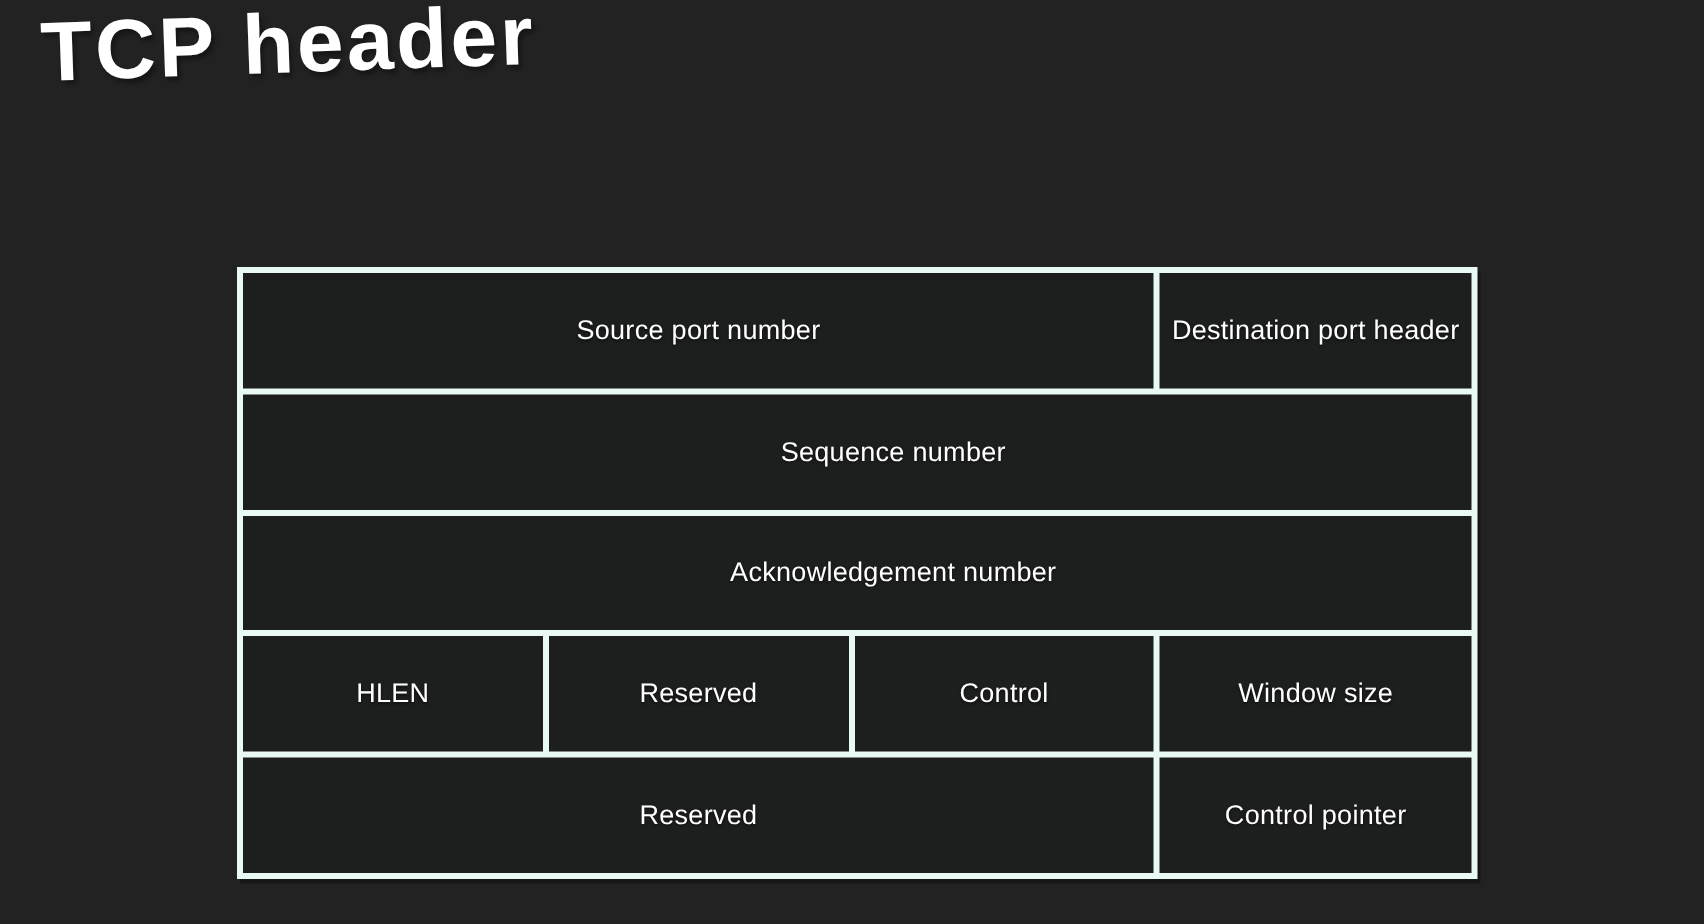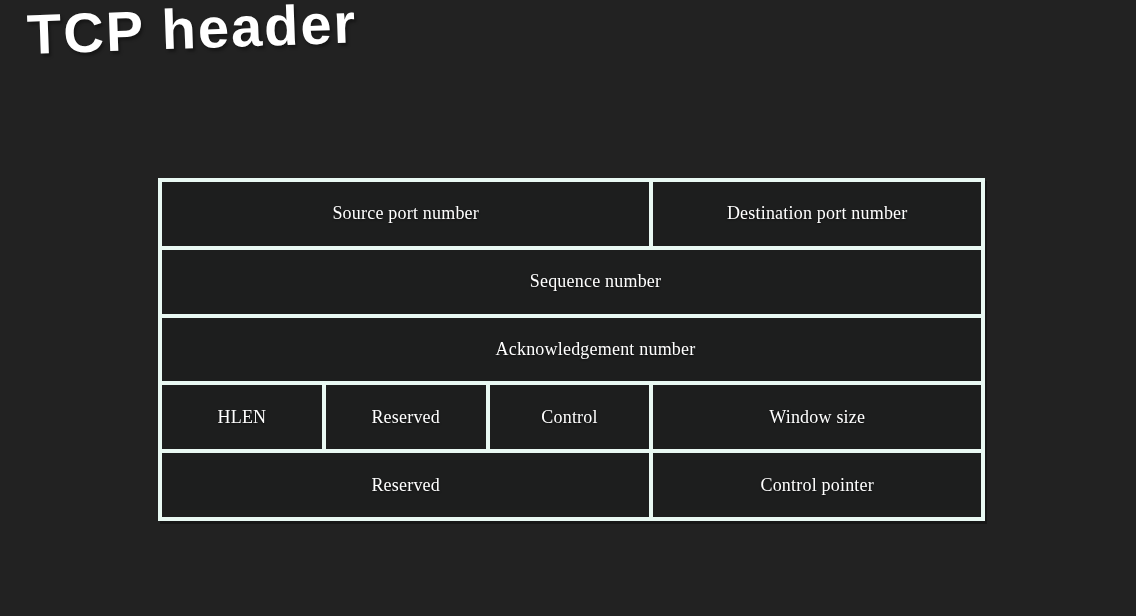--- a/index.html
+++ b/index.html
@@ -34,29 +34,28 @@
     transform: rotate(-2deg);
     transform-origin: left top;
     text-shadow: 2px 3px 3px rgba(0,0,0,0.35);
     white-space: nowrap;
   }
   .tcp-grid {
     position: absolute;
     left: 158px;
     top: 178px;
     width: 827px;
-    height: 343px;
+    height: 408px;
     display: grid;
-    grid-template-columns: repeat(5, 1fr);
+    grid-template-columns: repeat(4, 1fr);
     grid-template-rows: repeat(5, 1fr);
     background: var(--border);
     gap: 4px;
     padding: 4px;
     box-shadow: 2px 3px 0 rgba(0,0,0,0.3);
-    font-family: Liberation Serif, serif;
   }
   .cell {
     background: var(--cell-bg);
     display: flex;
     align-items: center;
     justify-content: center;
     color: var(--text);
     font-size: 18px;
     font-weight: 400;
     letter-spacing: 0.2px;
@@ -71,21 +70,21 @@
 </head>
 <body>
 
 <div class="canvas">
 
   <div class="page-title">TCP header</div>
 
   <div class="tcp-grid">
 
     <div class="cell s3">Source port number</div>
-    <div class="cell s3">Destination port number</div>
+    <div class="cell s3">Destination port header</div>
 
     <div class="cell s6">Sequence number</div>
 
     <div class="cell s6">Acknowledgement number</div>
 
     <div class="cell s1">HLEN</div>
     <div class="cell s1">Reserved</div>
     <div class="cell s1">Control</div>
     <div class="cell s3">Window size</div>
 

